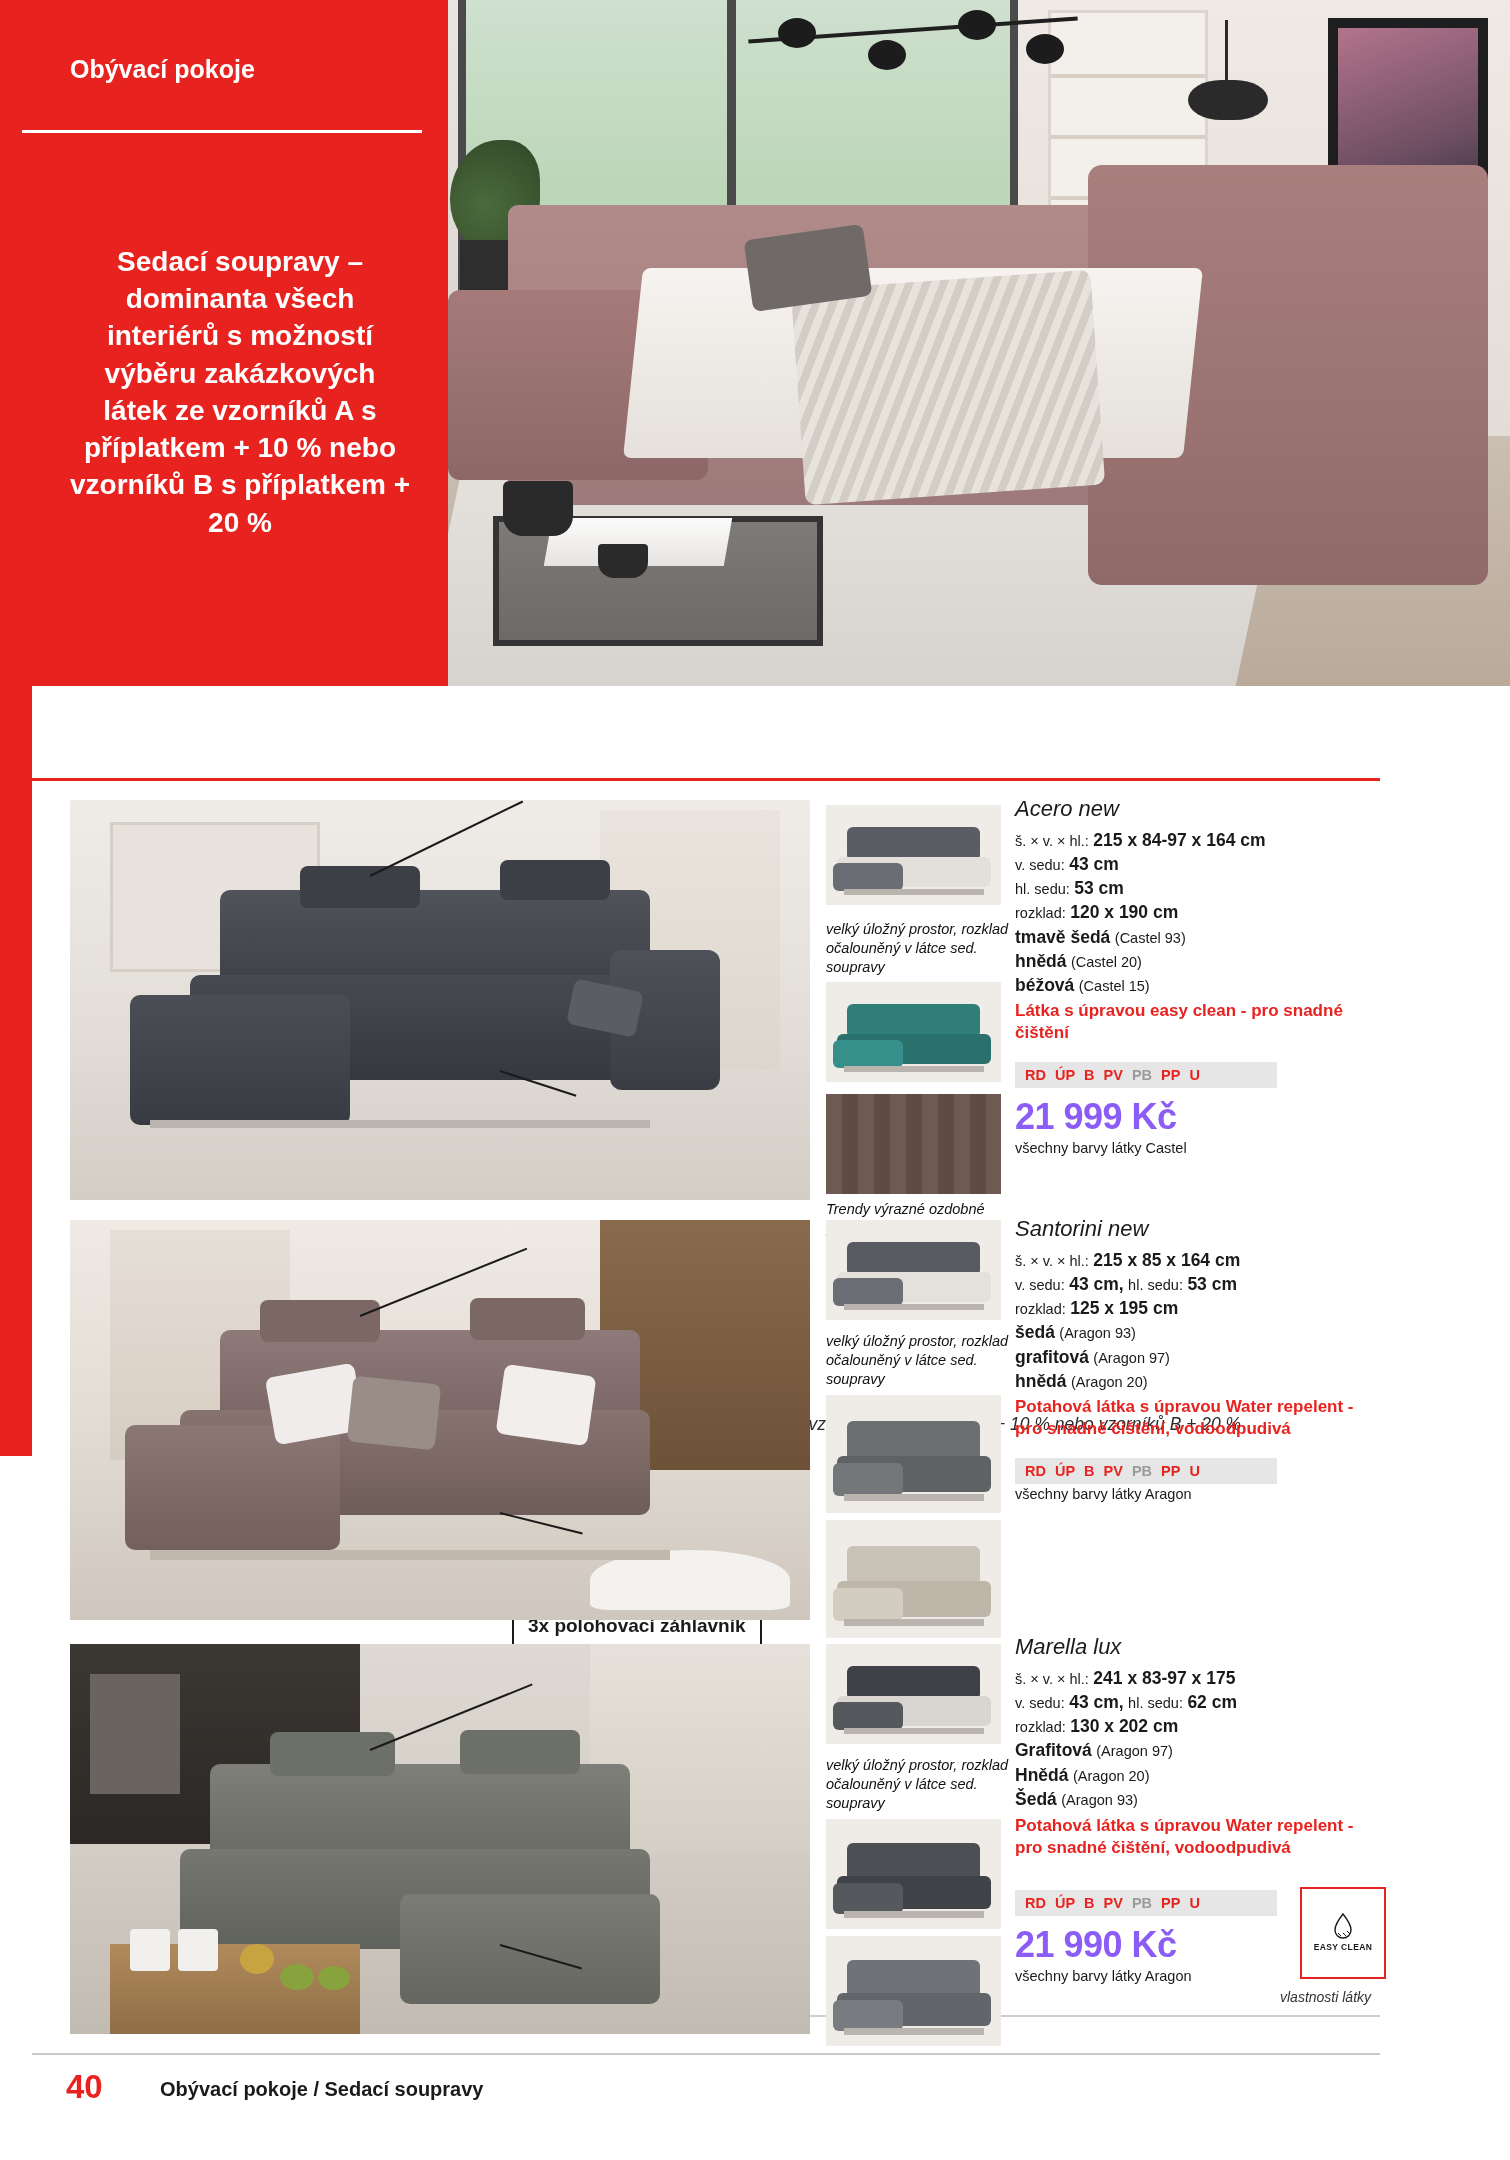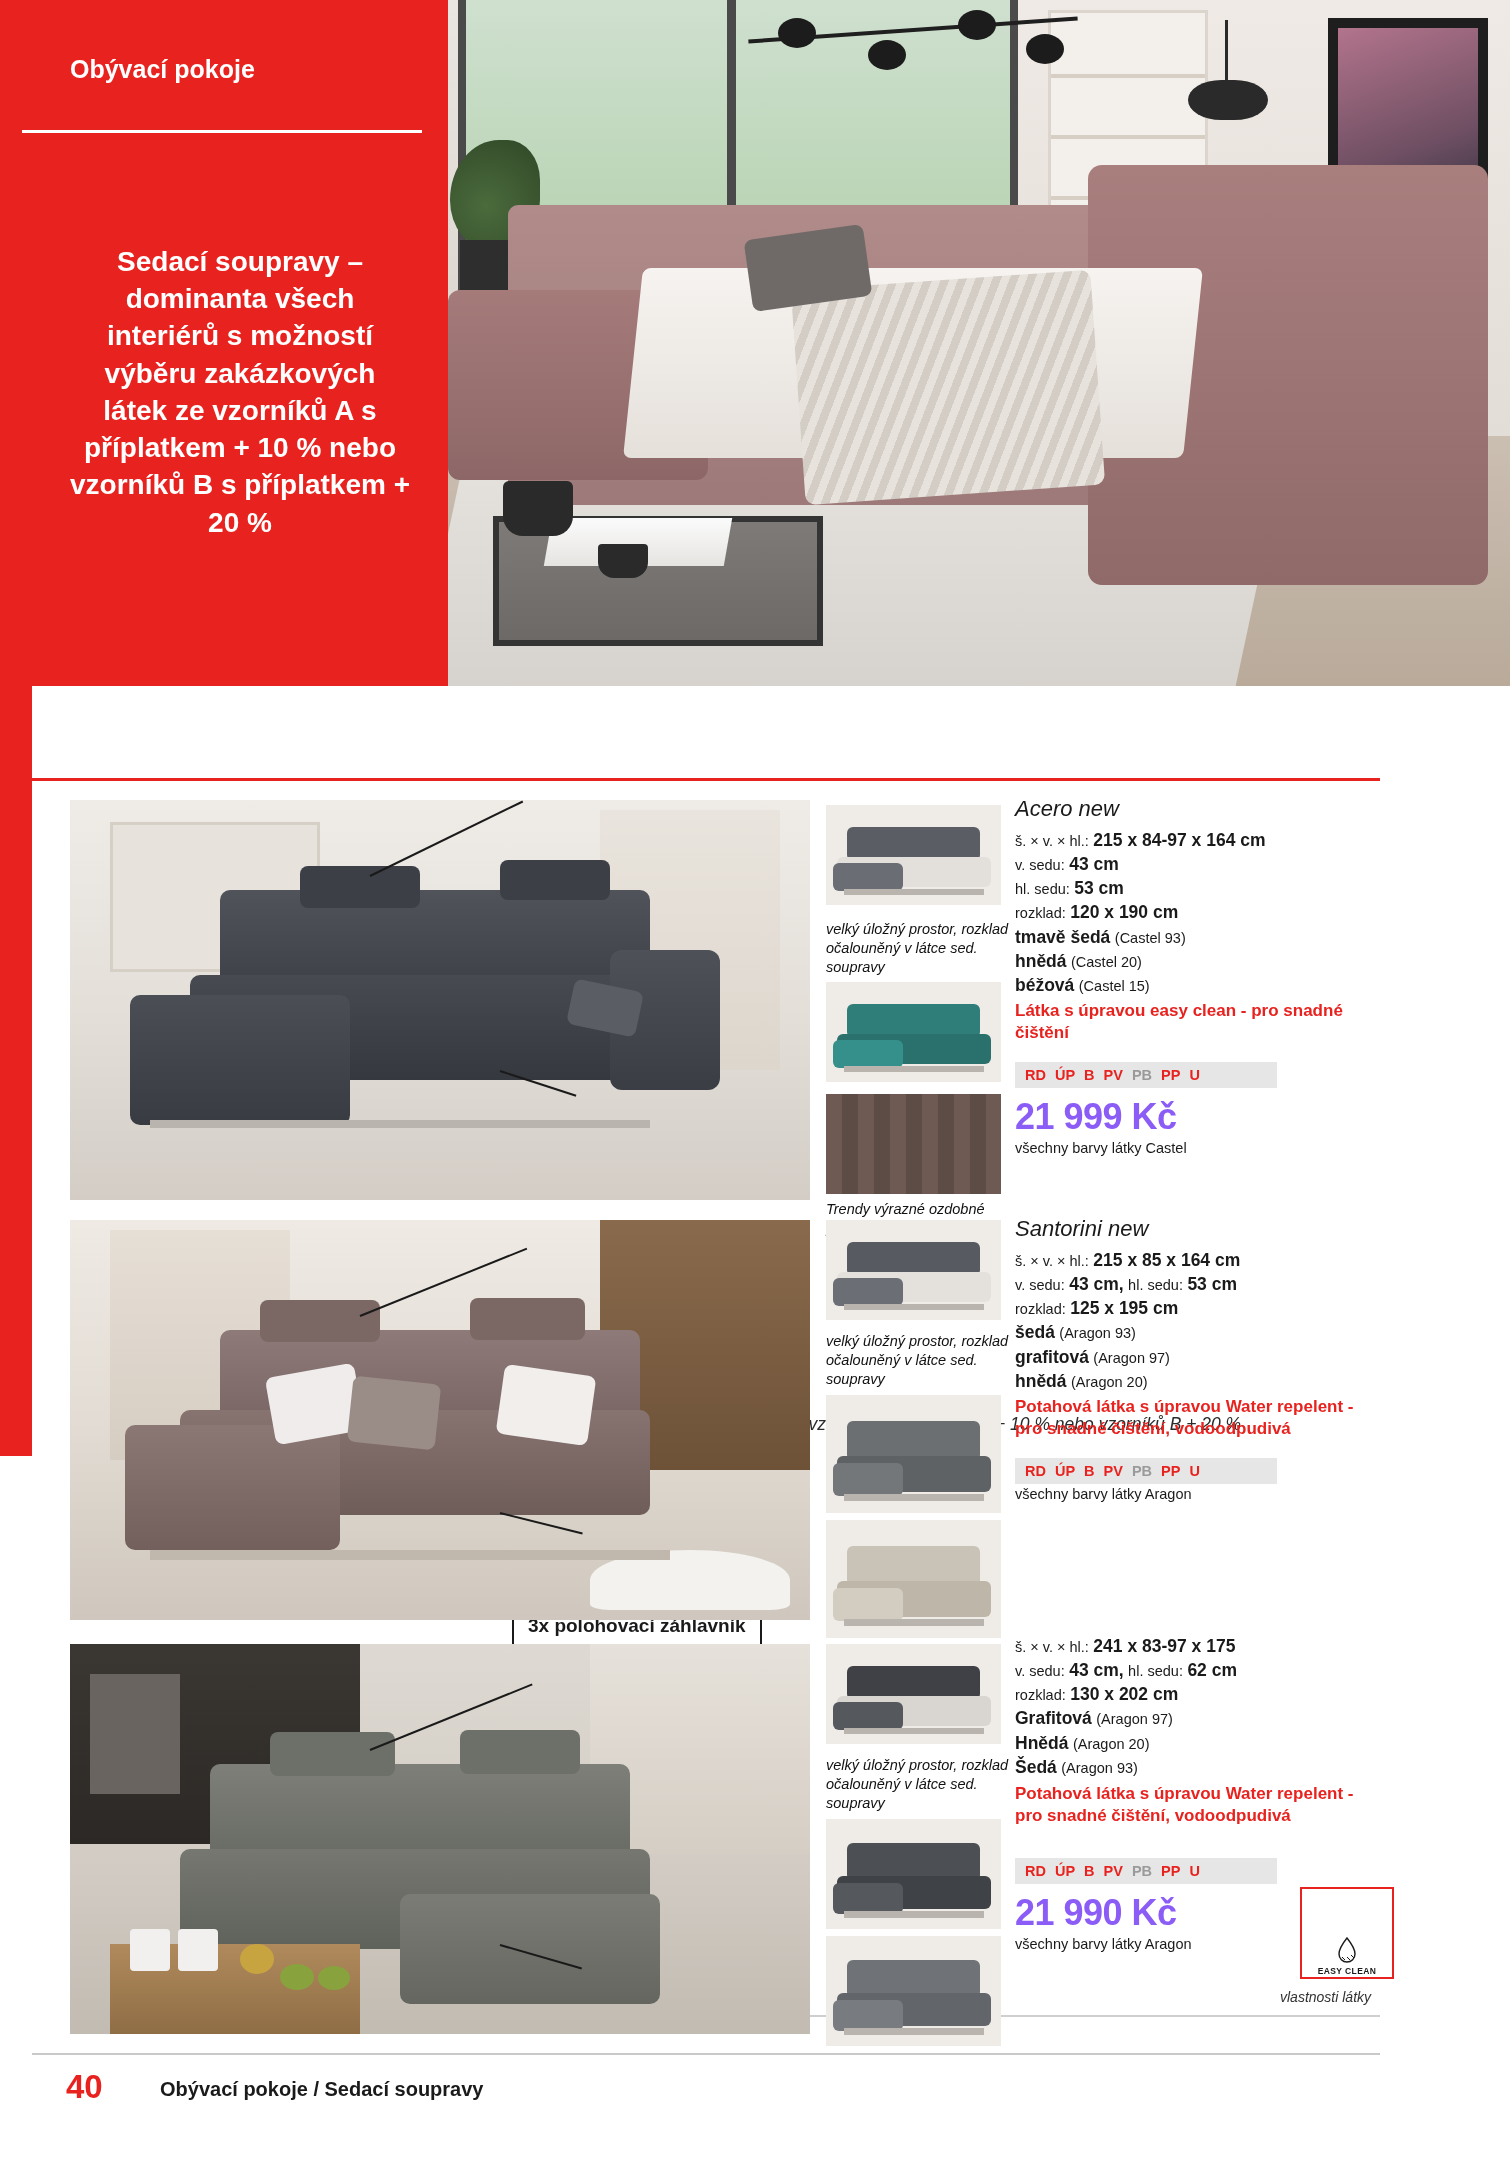--- a/index.html
+++ b/index.html
@@ -186,22 +186,22 @@
     display:flex; align-items:center; gap:9px; padding:0 10px;
     font-size:14.5px; font-weight:bold;
   }
   .badges .on { color:#e8231f; }
   .badges .off { color:#9a9a9a; }
 
   .price { color:#8b5cf6; font-size:36px; font-weight:bold; margin-top:8px; letter-spacing:-.5px; }
   .price-note { font-size:14.5px; margin-top:2px; }
 
   .prop-box {
-    position:absolute; right:0; width:94px; height:92px; border:2px solid #e8231f;
-    display:flex; flex-direction:column; align-items:center; justify-content:flex-end; gap:4px;
+    position:absolute; right:0; width:86px; height:92px; border:2px solid #e8231f;
+    display:flex; flex-direction:column; align-items:center; justify-content:center; gap:4px;
   }
   .prop-box .drop { width:20px; height:26px; }
   .prop-box .cap { font-size:8.5px; font-weight:bold; letter-spacing:.4px; text-align:center; line-height:1.15; }
   .prop-caption { position:absolute; right:0; font-size:14px; font-style:italic; color:#333; }
 
   
   .footer-rule { position:absolute; left:32px; top:2053px; width:1348px; height:2px; background:#c9c9c9; }
   .page-num { position:absolute; left:66px; top:2068px; font-size:33px; font-weight:bold; color:#e8231f; }
   .footer-text { position:absolute; left:160px; top:2078px; font-size:20px; font-weight:bold; color:#1a1a1a; }
 
@@ -514,20 +514,21 @@
       <div class="mini">
         <div class="back" style="background:#6f7276;"></div>
         <div class="seat" style="background:#62656a;"></div>
         <div class="chaise" style="background:#787b7f;"></div>
         <div class="legs"></div>
       </div>
     </div>
   </div>
 
   <div class="info" style="top:-10px;">
+    <div class="p-name">Marella lux</div>
     <p class="p-line">
       <span class="lbl">š. × v. × hl.:</span>
       <b>241 x 83-97 x 175</b>
     </p>
     <p class="p-line">
       <span class="lbl">v. sedu:</span>
       <b>43 cm,</b>
       <span class="lbl">hl. sedu:</span>
       <b>62 cm</b>
     </p>

